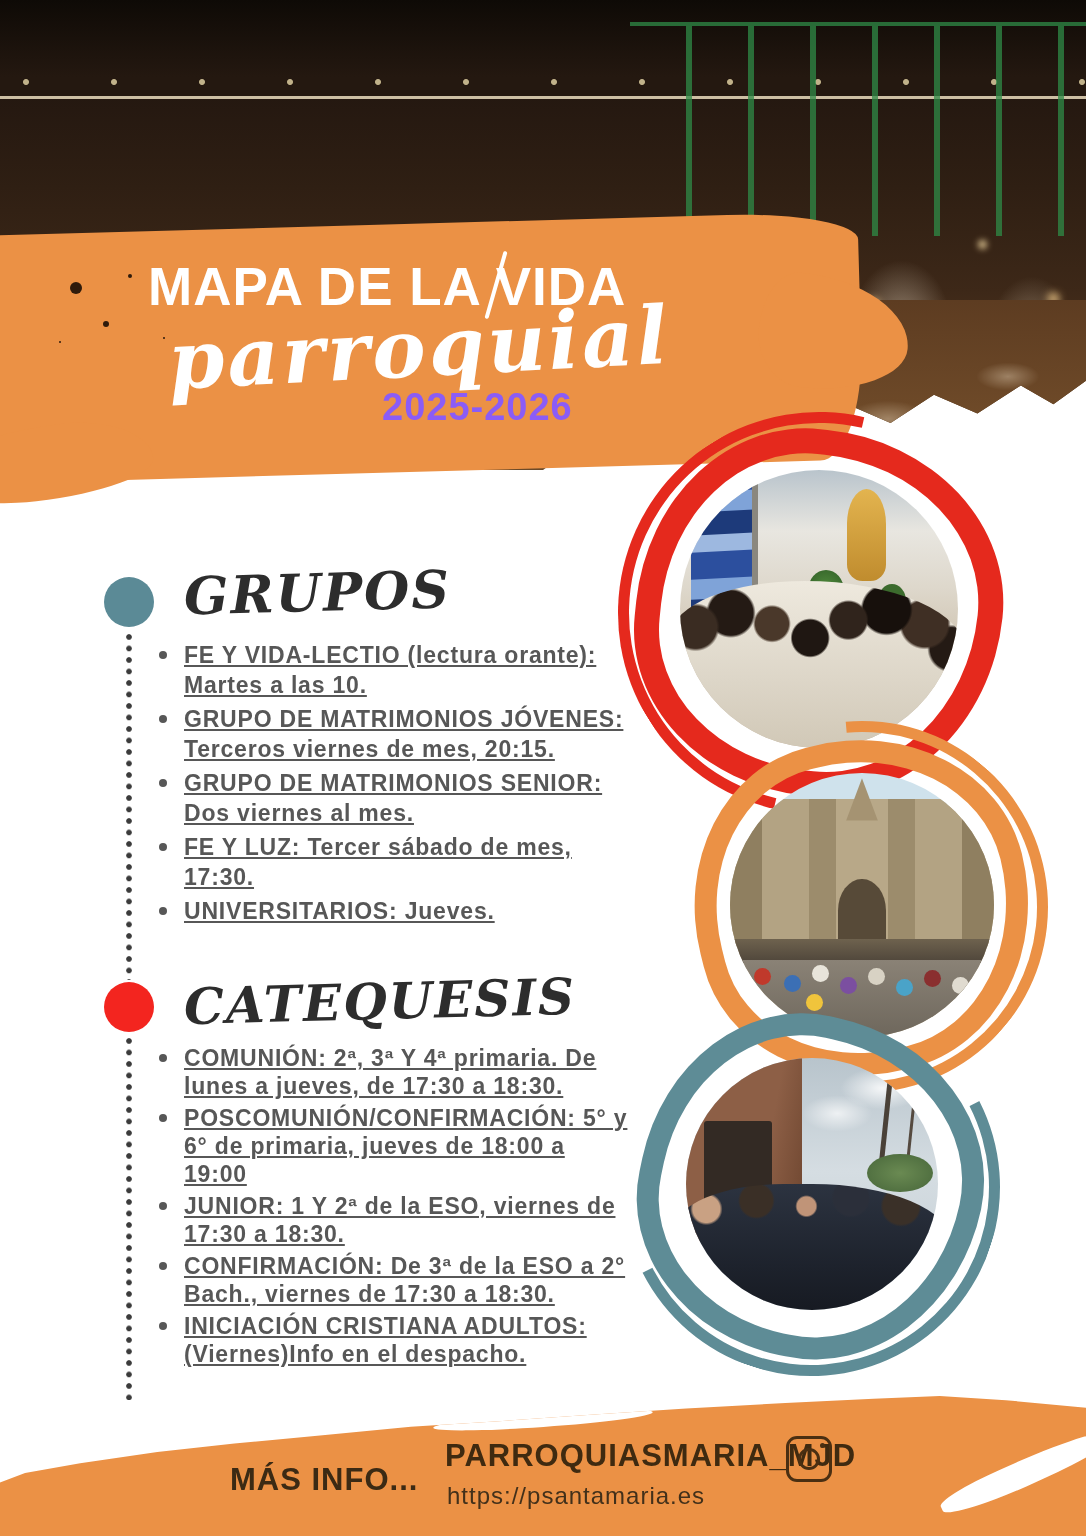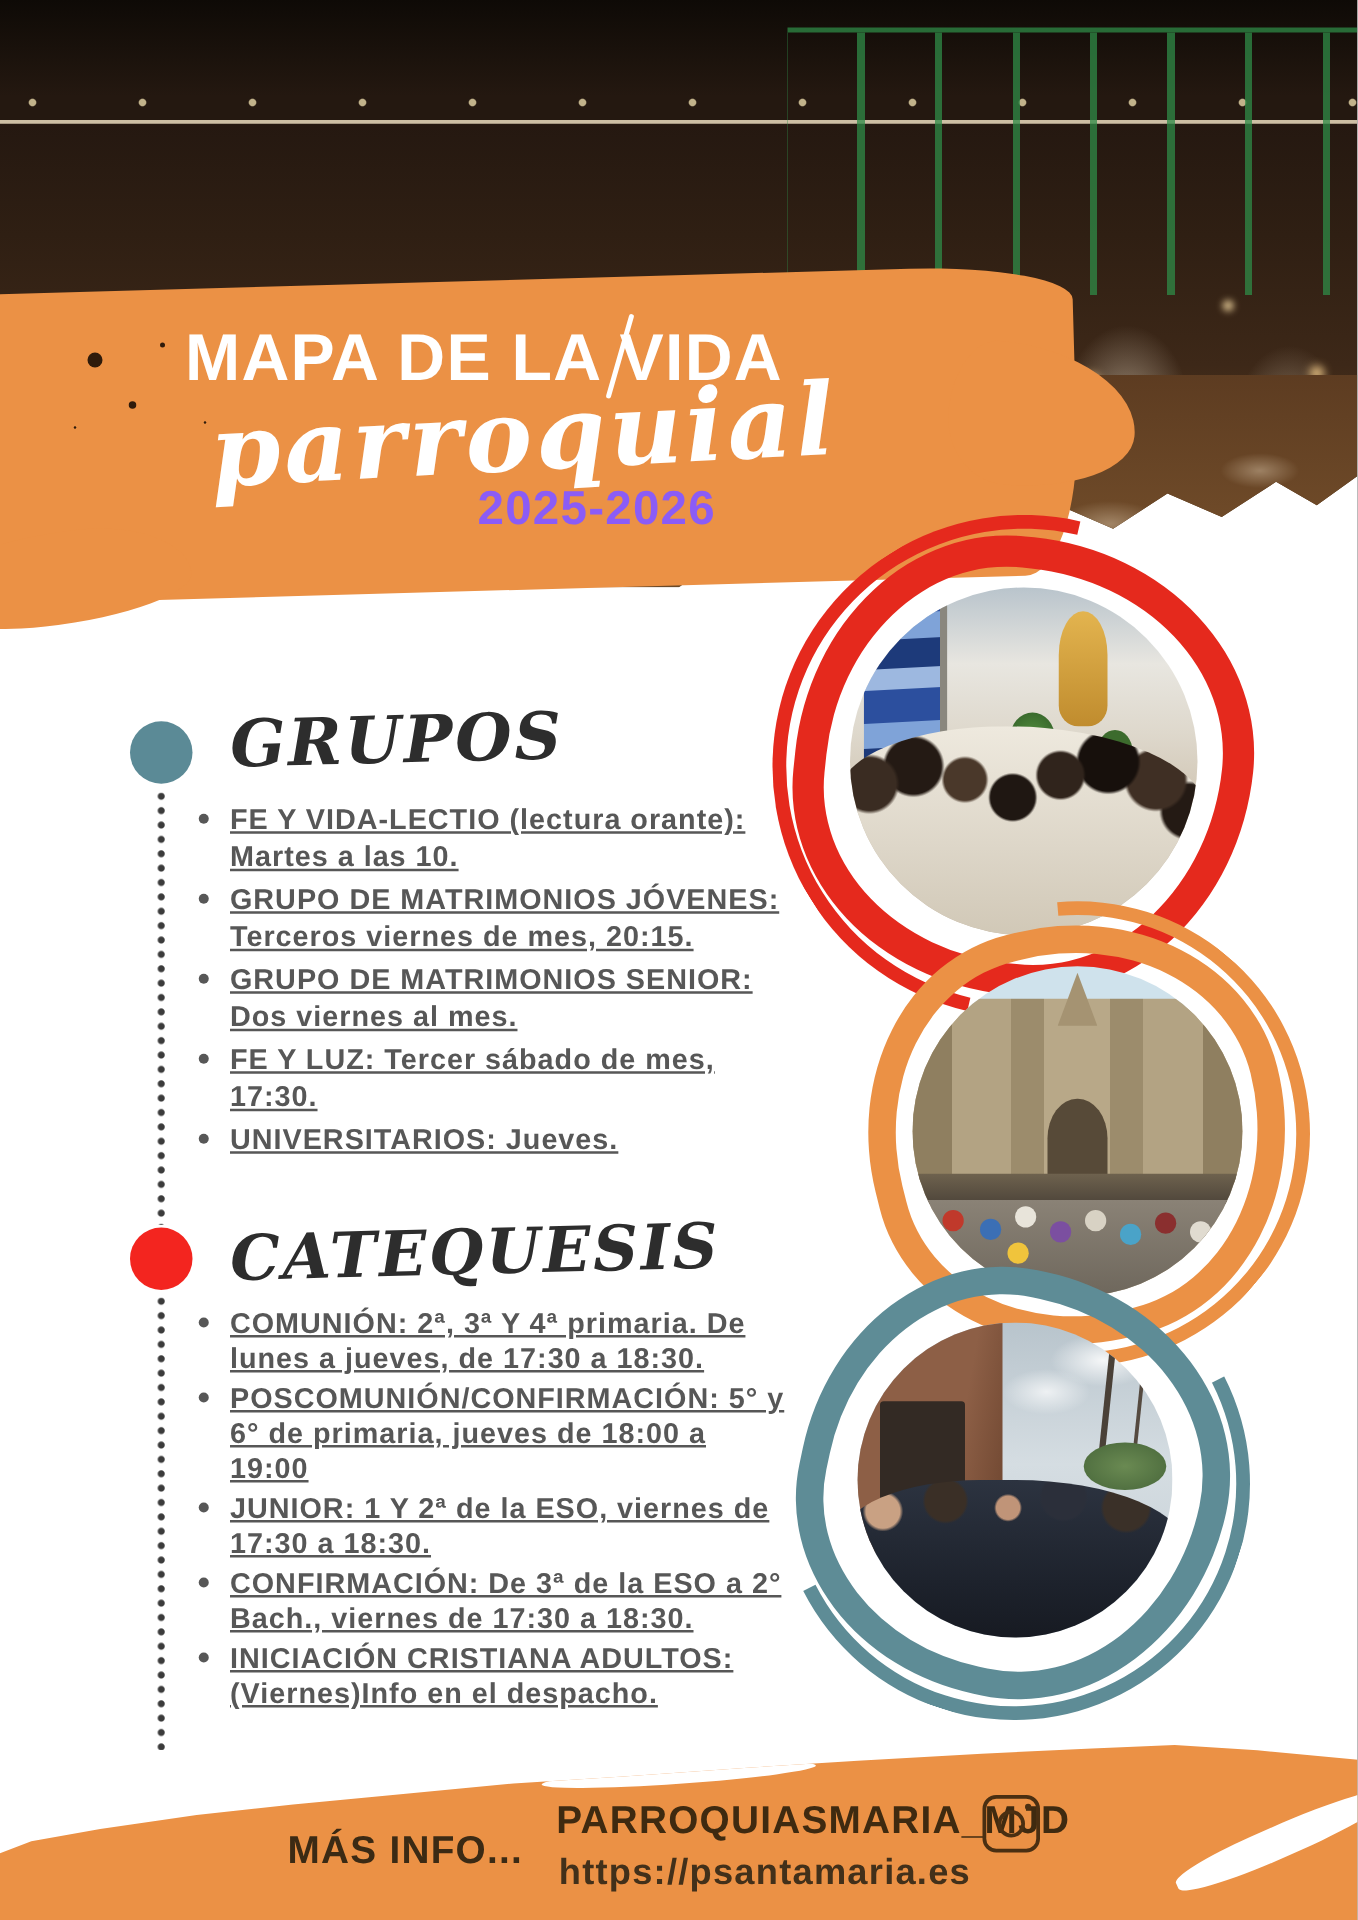--- a/index.html
+++ b/index.html
@@ -213,21 +213,21 @@
   }
   .brush-bottom .wstreak1{position:absolute;right:-30px;top:44%;width:190px;height:26px;background:#ffffff;
     transform:rotate(-24deg);border-radius:40% 60% 50% 50%;}
   .brush-bottom .wstreak2{position:absolute;left:40%;top:12%;width:220px;height:14px;background:#ffffff;
     transform:rotate(-4deg);border-radius:50%;}
   .footer-more{position:absolute;left:230px;top:1462px;z-index:3;margin:0;
     font-size:31px;font-weight:800;letter-spacing:1px;color:#3b2a14;}
   .footer-handle{position:absolute;left:445px;top:1438px;z-index:3;margin:0;
     font-size:31px;font-weight:800;letter-spacing:1px;color:#3f2a10;}
   .footer-url{position:absolute;left:447px;top:1482px;z-index:3;margin:0;
-    font-size:29px;font-weight:700;letter-spacing:1px;color:#42301a;}
+    font-size:24px;font-weight:400;letter-spacing:1px;color:#42301a;}
   .ig-icon{position:absolute;left:786px;top:1436px;width:40px;height:40px;z-index:3;
     border:3px solid #4a2f12;border-radius:11px;}
   .ig-icon::before{content:"";position:absolute;left:9px;top:9px;width:16px;height:16px;
     border:3px solid #4a2f12;border-radius:50%;}
   .ig-icon::after{content:"";position:absolute;right:4px;top:4px;width:5px;height:5px;
     border-radius:50%;background:#4a2f12;}
 </style>
 </head>
 <body>
 

